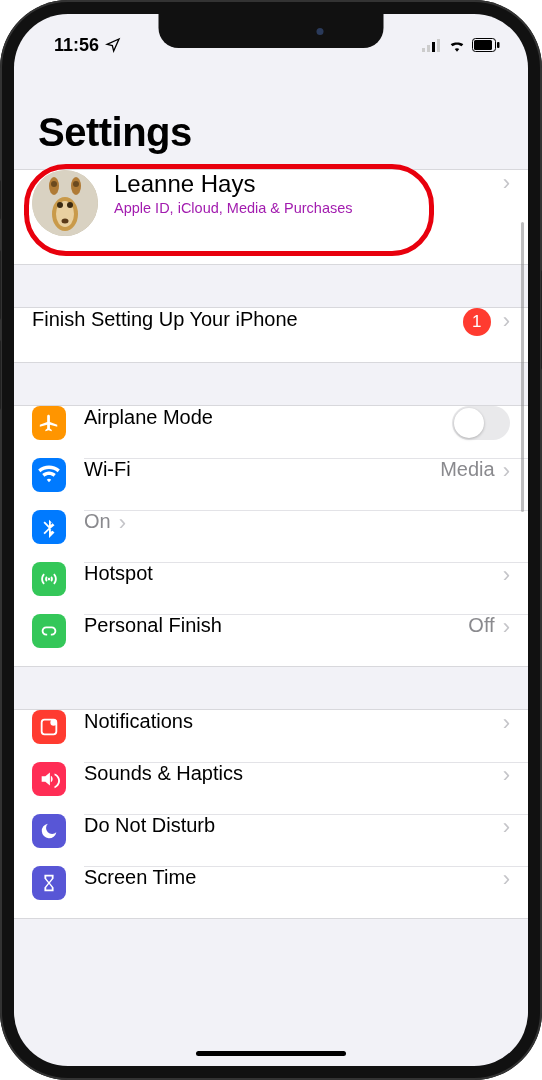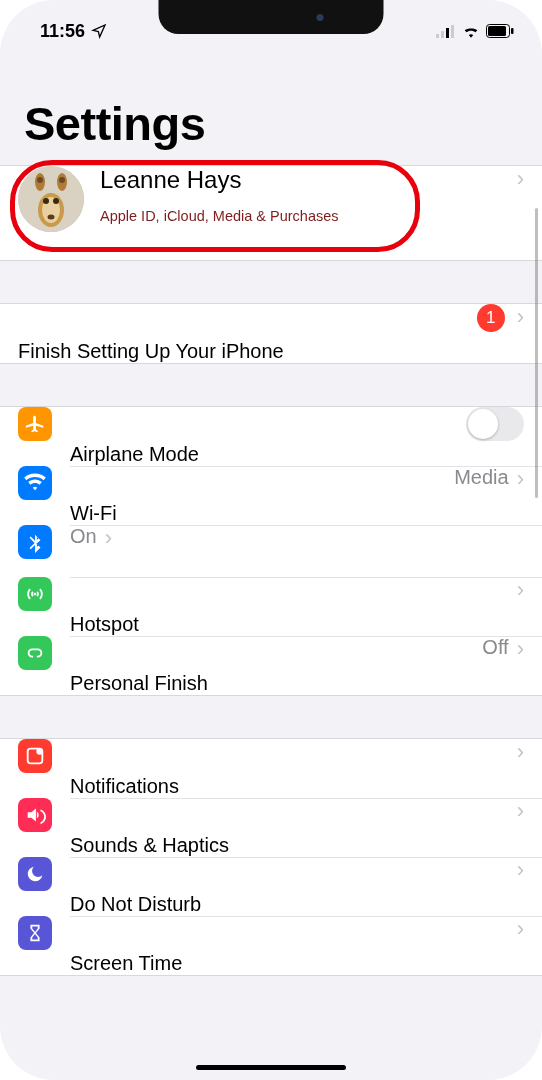--- a/index.html
+++ b/index.html
@@ -9,20 +9,21 @@
     display: flex;
     justify-content: center;
     align-items: flex-start;
     min-height: 1080px;
   }
   .phone {
     width: 542px;
     height: 1080px;
     background: #111;
     border-radius: 68px;
+    padding: 14px;
     position: relative;
     box-shadow: inset 0 0 0 2px #333;
   }
   .side-button { position: absolute; background: #222; border-radius: 3px; }
   .btn-left-1 { left: -4px; top: 180px; width: 5px; height: 40px; }
   .btn-left-2 { left: -4px; top: 250px; width: 5px; height: 70px; }
   .btn-left-3 { left: -4px; top: 340px; width: 5px; height: 70px; }
   .btn-right  { right: -4px; top: 270px; width: 5px; height: 100px; }
   .screen {
     width: 100%;
@@ -57,21 +58,21 @@
     justify-content: space-between;
     padding: 14px 28px 0 40px;
     font-size: 18px;
     font-weight: 600;
     color: #000;
     z-index: 10;
   }
   .status-left { display: flex; align-items: center; gap: 6px; }
   .status-right { display: flex; align-items: center; gap: 6px; }
   .title {
-    font-size: 47px;
+    font-size: 40px;
     font-weight: 800;
     color: #000;
     padding: 48px 0 14px 24px;
     letter-spacing: -0.5px;
   }
   .group { background: #fff; border-top: 1px solid #d8d8dc; border-bottom: 1px solid #d8d8dc; }
   .group + .group-spacer { height: 42px; }
   .row {
     display: flex;
     align-items: flex-start;
@@ -90,36 +91,36 @@
   .row.setup { min-height: 54px; padding-left:18px;}
   .icon-box {
     width: 34px; height: 34px;
     border-radius: 8px;
     display: flex;
     align-items: center;
     justify-content: center;
     margin-right: 18px;
     flex-shrink: 0;
   }
-  .row-label { font-size: 20px; color: #000; flex: 1; margin-top: 36px; }
+  .row-label { font-size: 20px; color: #000; flex: 1; }
   .row-value { font-size: 20px; color: #8a8a8e; margin-right: 8px; }
   .chevron { color: #c5c5c9; font-size: 22px; font-weight:400;}
   .avatar {
     width: 66px; height: 66px;
     border-radius: 50%;
     background: radial-gradient(circle at 30% 30%, #e6e2d8, #b8ad91);
     margin-right: 16px;
     flex-shrink: 0;
     position: relative;
     overflow: hidden;
   }
   .avatar svg { width:100%; height:100%; }
   .profile-text { display:flex; flex-direction:column; }
   .profile-name { font-size: 24px; color:#000; }
-  .profile-sub { font-size: 14.5px; color:#7f1d1d; margin-top:14px;}
+  .profile-sub { font-size: 14.5px; color:#a21caf; margin-top:2px;}
   .highlight-ring {
     position: absolute;
     border: 5px solid #e8000d;
     border-radius: 42px;
     left: 10px;
     width: 410px;
     top: -6px;
     height: 92px;
     pointer-events: none;
   }

